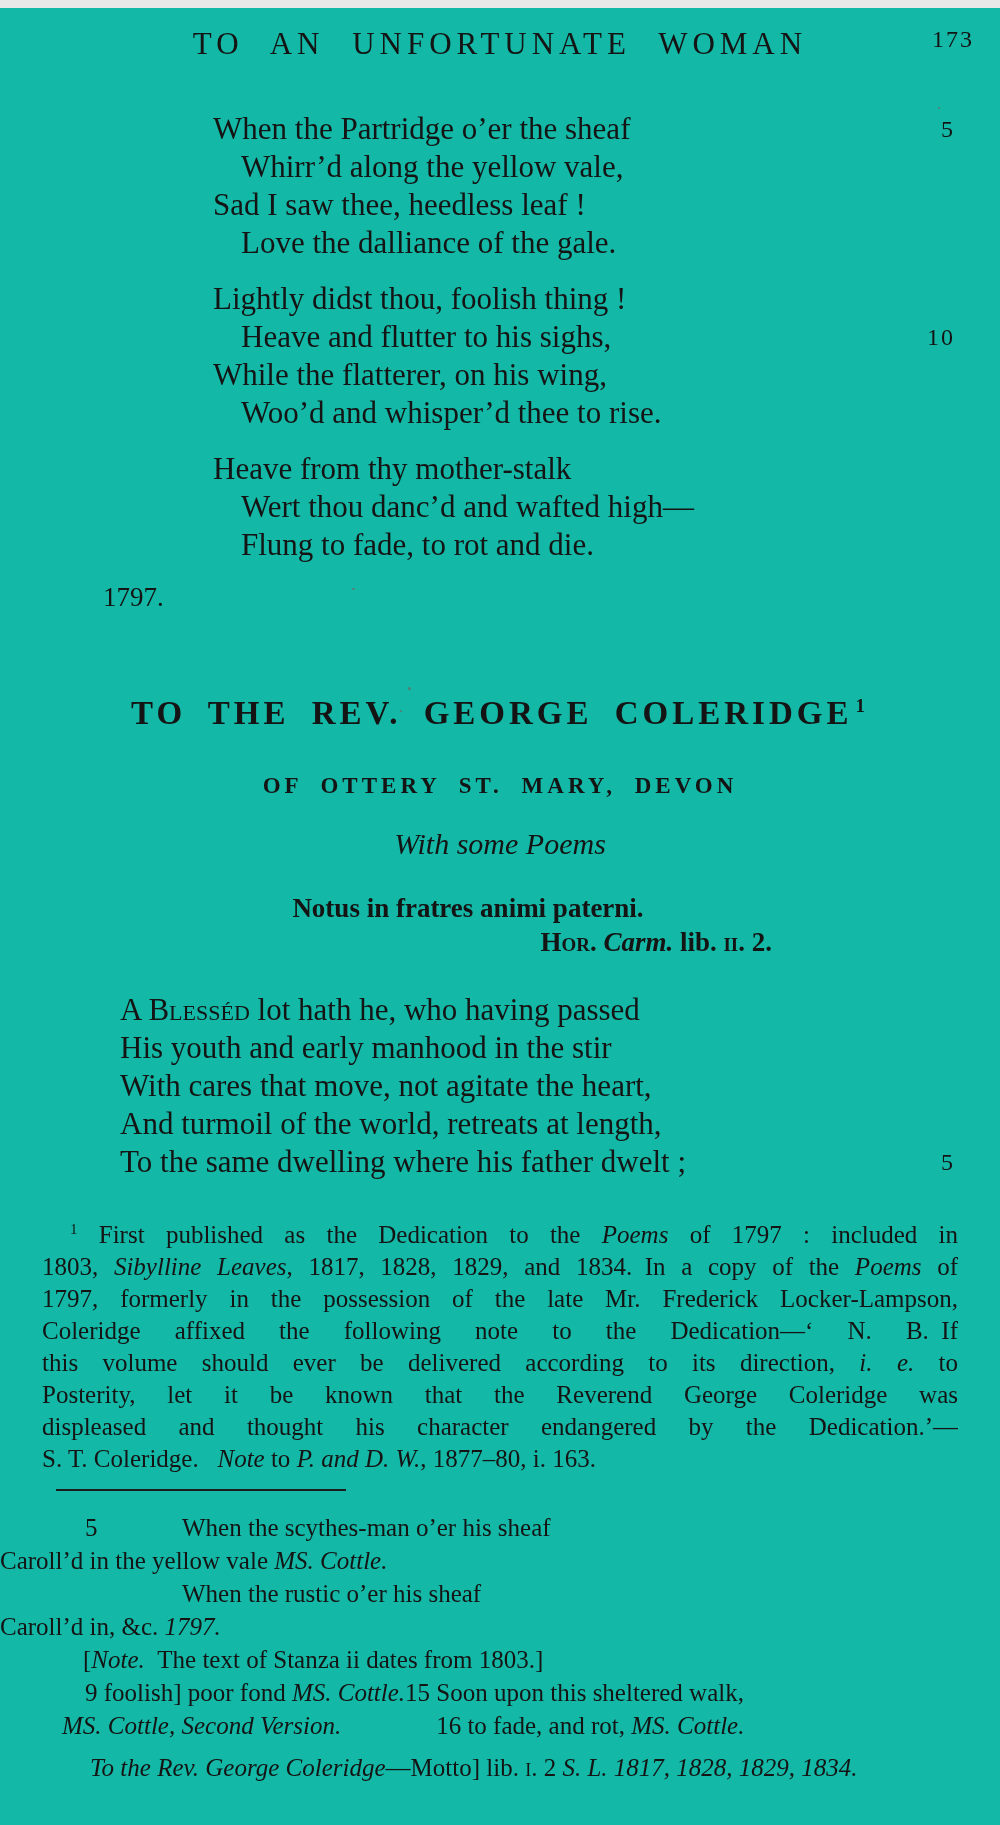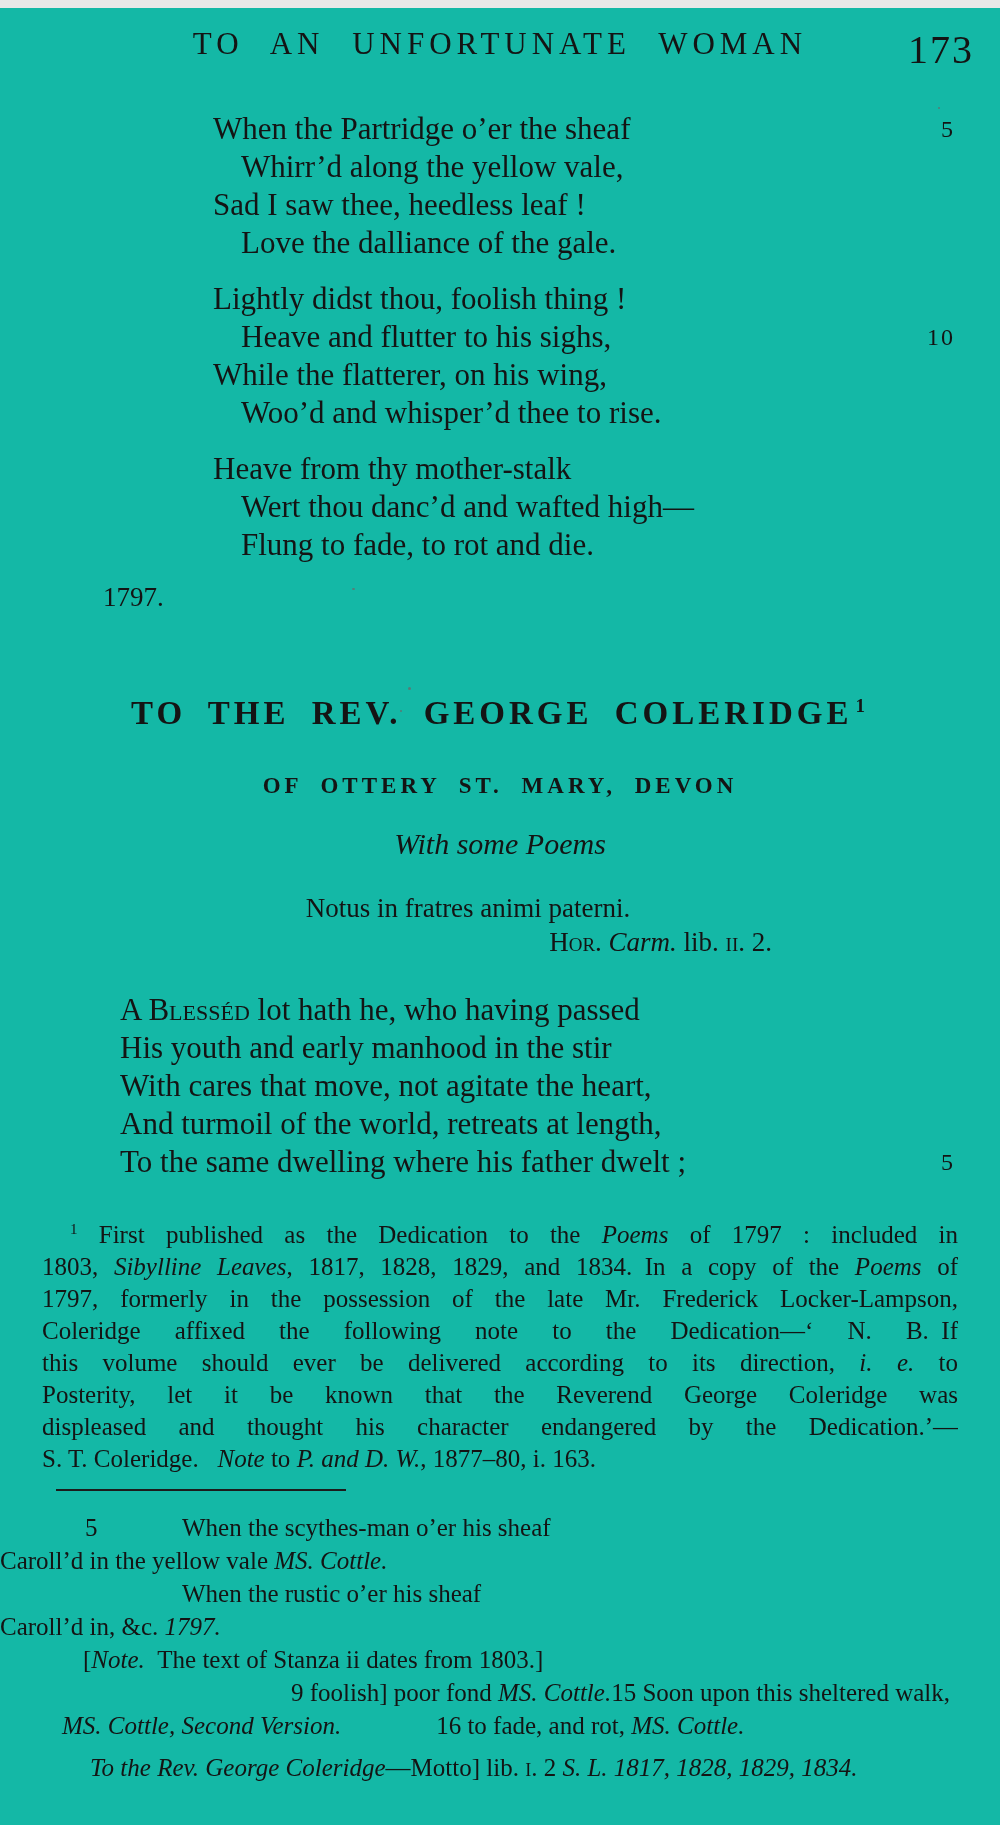--- a/index.html
+++ b/index.html
@@ -16,21 +16,21 @@
   
   .running-head { position:relative; height:62px; }
   .rh-title {
     position:absolute; left:0; right:0; top:18px;
     text-align:center;
     font-size:31px; letter-spacing:5px; word-spacing:15px;
     white-space:nowrap;
   }
   .rh-num {
     position:absolute; right:26px; top:18px;
-    font-size:40px; letter-spacing:2px;
+    font-size:24px; letter-spacing:2px;
   }
 
   
   .poem1 { margin:40px 0 0 213px; font-size:31px; }
   .poem2 { margin:32px 0 0 120px; font-size:31px; }
   .stanza { margin:0 0 18px 0; }
   .vline { position:relative; line-height:38px; height:38px; white-space:nowrap; }
   .vline.ind { padding-left:28px; }
   .lnum {
     position:absolute; right:45px; top:3px;
@@ -46,21 +46,21 @@
     line-height:40px; white-space:nowrap;
   }
   .fn-ref { font-size:19px; vertical-align:super; line-height:0; margin-left:3px; }
   .sec-sub {
     margin-top:40px; text-align:center;
     font-size:23px; font-weight:bold; letter-spacing:4px; word-spacing:9px;
     line-height:26px;
   }
   .sec-sub2 { margin-top:28px; text-align:center; font-size:30px; font-style:italic; line-height:34px; }
 
-  .motto { margin-top:30px; font-size:27px; line-height:34px; }
+  .motto { margin-top:30px; font-size:27px; line-height:34px;font-weight:bold; }
   .motto-l1 { width:936px; text-align:center; }
   .motto-l2 { width:772px; text-align:right; }
 
   .sc { font-variant:small-caps; }
   .it { font-style:italic; }
 
   
   .footnote { margin:38px 42px 0 42px; font-size:25px; line-height:32px; }
   .fn-line { text-align:justify; height:32px; overflow:hidden; }
   .fn-line.just::after { content:""; display:inline-block; width:100%; height:0; }
@@ -73,21 +73,21 @@
   }
 
   
   .apparatus { margin:20px 0 0 0; font-size:25px; line-height:33px; }
   .app-line { height:33px; overflow:hidden; white-space:nowrap; }
   .app-l1 { padding-left:85px; }
   .app-vnum { display:inline-block; width:97px; }
   .app-cont { }
   .app-l3 { padding-left:182px; }
   .app-l5 { padding-left:83px; }
-  .app-l6 { display:flex; justify-content:flex-end; padding:0 50px 0 85px; }
+  .app-l6 { display:flex; justify-content:flex-start; padding:0 50px 0 85px; }
   .app-l7 { padding-left:62px; }
   .app-gap { display:inline-block; width:95px; }
   .app-l8 { padding-left:90px; margin-top:9px; }
 
   
   .speck { position:absolute; background:#6a6a6a; border-radius:50%; opacity:.8; }
 </style>
 </head>
 <body>
 

